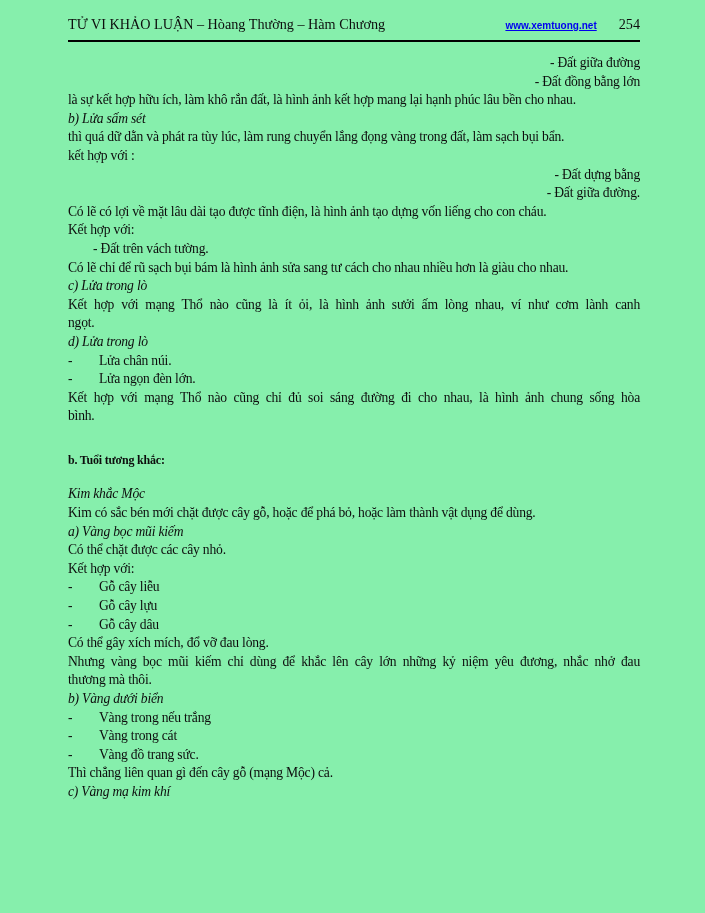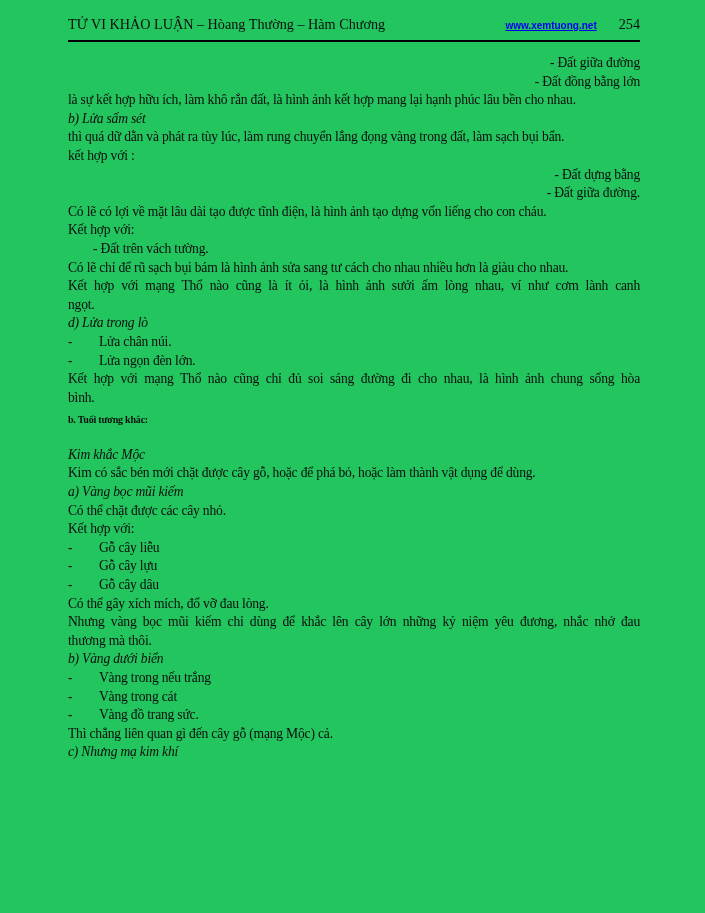--- a/index.html
+++ b/index.html
@@ -12,21 +12,21 @@
     height: 913px;
     font-family: "Liberation Serif", "DejaVu Serif", serif;
     color: #0d0d0d;
     overflow: hidden;
   }
   .page {
     width: 705px;
     height: 913px;
     box-sizing: border-box;
     padding: 0 65px 0 68px;
-    background: #22c55e;
+    background: #86efac;
   }
   .header {
     display: flex;
     align-items: baseline;
     padding-top: 16px;
     padding-bottom: 7px;
     border-bottom: 2px solid #000000;
     font-size: 14.2px;
     white-space: nowrap;
   }
@@ -53,22 +53,22 @@
     letter-spacing: -0.2px;
     line-height: 18.6px;
     min-height: 18.6px;
     white-space: nowrap;
   }
   .italic {
     font-style: italic;
   }
   .heading {
     font-weight: bold;
-    font-size: 10px;
-    margin-top: 4px;
+    font-size: 12px;
+    margin-top: 25px;
     margin-bottom: 16px;
   }
   .indent-a { padding-left: 36px; text-align: right; }
   .indent-b { padding-left: 25px; }
   .justify-last {
     white-space: normal;
     text-align: justify;
     text-align-last: justify;
   }
   .dash-item { display: flex; }
@@ -92,20 +92,21 @@
       <div class="line">là sự kết hợp hữu ích, làm khô rắn đất, là hình ảnh kết hợp mang lại hạnh phúc lâu bền cho nhau.</div>
       <div class="line italic">b) Lửa sấm sét</div>
       <div class="line">thì quá dữ dằn và phát ra tùy lúc, làm rung chuyển lắng đọng vàng trong đất, làm sạch bụi bẩn.</div>
       <div class="line">kết hợp với :</div>
       <div class="line indent-a">- Đất dựng bằng</div>
       <div class="line indent-a">- Đất giữa đường.</div>
       <div class="line">Có lẽ có lợi về mặt lâu dài tạo được tĩnh điện, là hình ảnh tạo dựng vốn liếng cho con cháu.</div>
       <div class="line">Kết hợp với:</div>
       <div class="line indent-b">- Đất trên vách tường.</div>
       <div class="line">Có lẽ chỉ để rũ sạch bụi bám là hình ảnh sửa sang tư cách cho nhau nhiều hơn là giàu cho nhau.</div>
+      <div class="line italic">c) Lửa trong lò</div>
       <div class="line justify-last">Kết hợp với mạng Thổ nào cũng là ít ỏi, là hình ảnh sưởi ấm lòng nhau, ví như cơm lành canh</div>
       <div class="line">ngọt.</div>
       <div class="line italic">d) Lửa trong lò</div>
       <div class="line dash-item">
         <span class="dash">-</span>
         <span>Lửa chân núi.</span>
       </div>
       <div class="line dash-item">
         <span class="dash">-</span>
         <span>Lửa ngọn đèn lớn.</span>
@@ -140,15 +141,15 @@
       </div>
       <div class="line dash-item">
         <span class="dash">-</span>
         <span>Vàng trong cát</span>
       </div>
       <div class="line dash-item">
         <span class="dash">-</span>
         <span>Vàng đồ trang sức.</span>
       </div>
       <div class="line">Thì chẳng liên quan gì đến cây gỗ (mạng Mộc) cả.</div>
-      <div class="line italic">c) Nhưng mạ kim khí</div>
+      <div class="line italic">c) Vàng mạ kim khí</div>
     </div>
 </div>
 
 </body></html>

